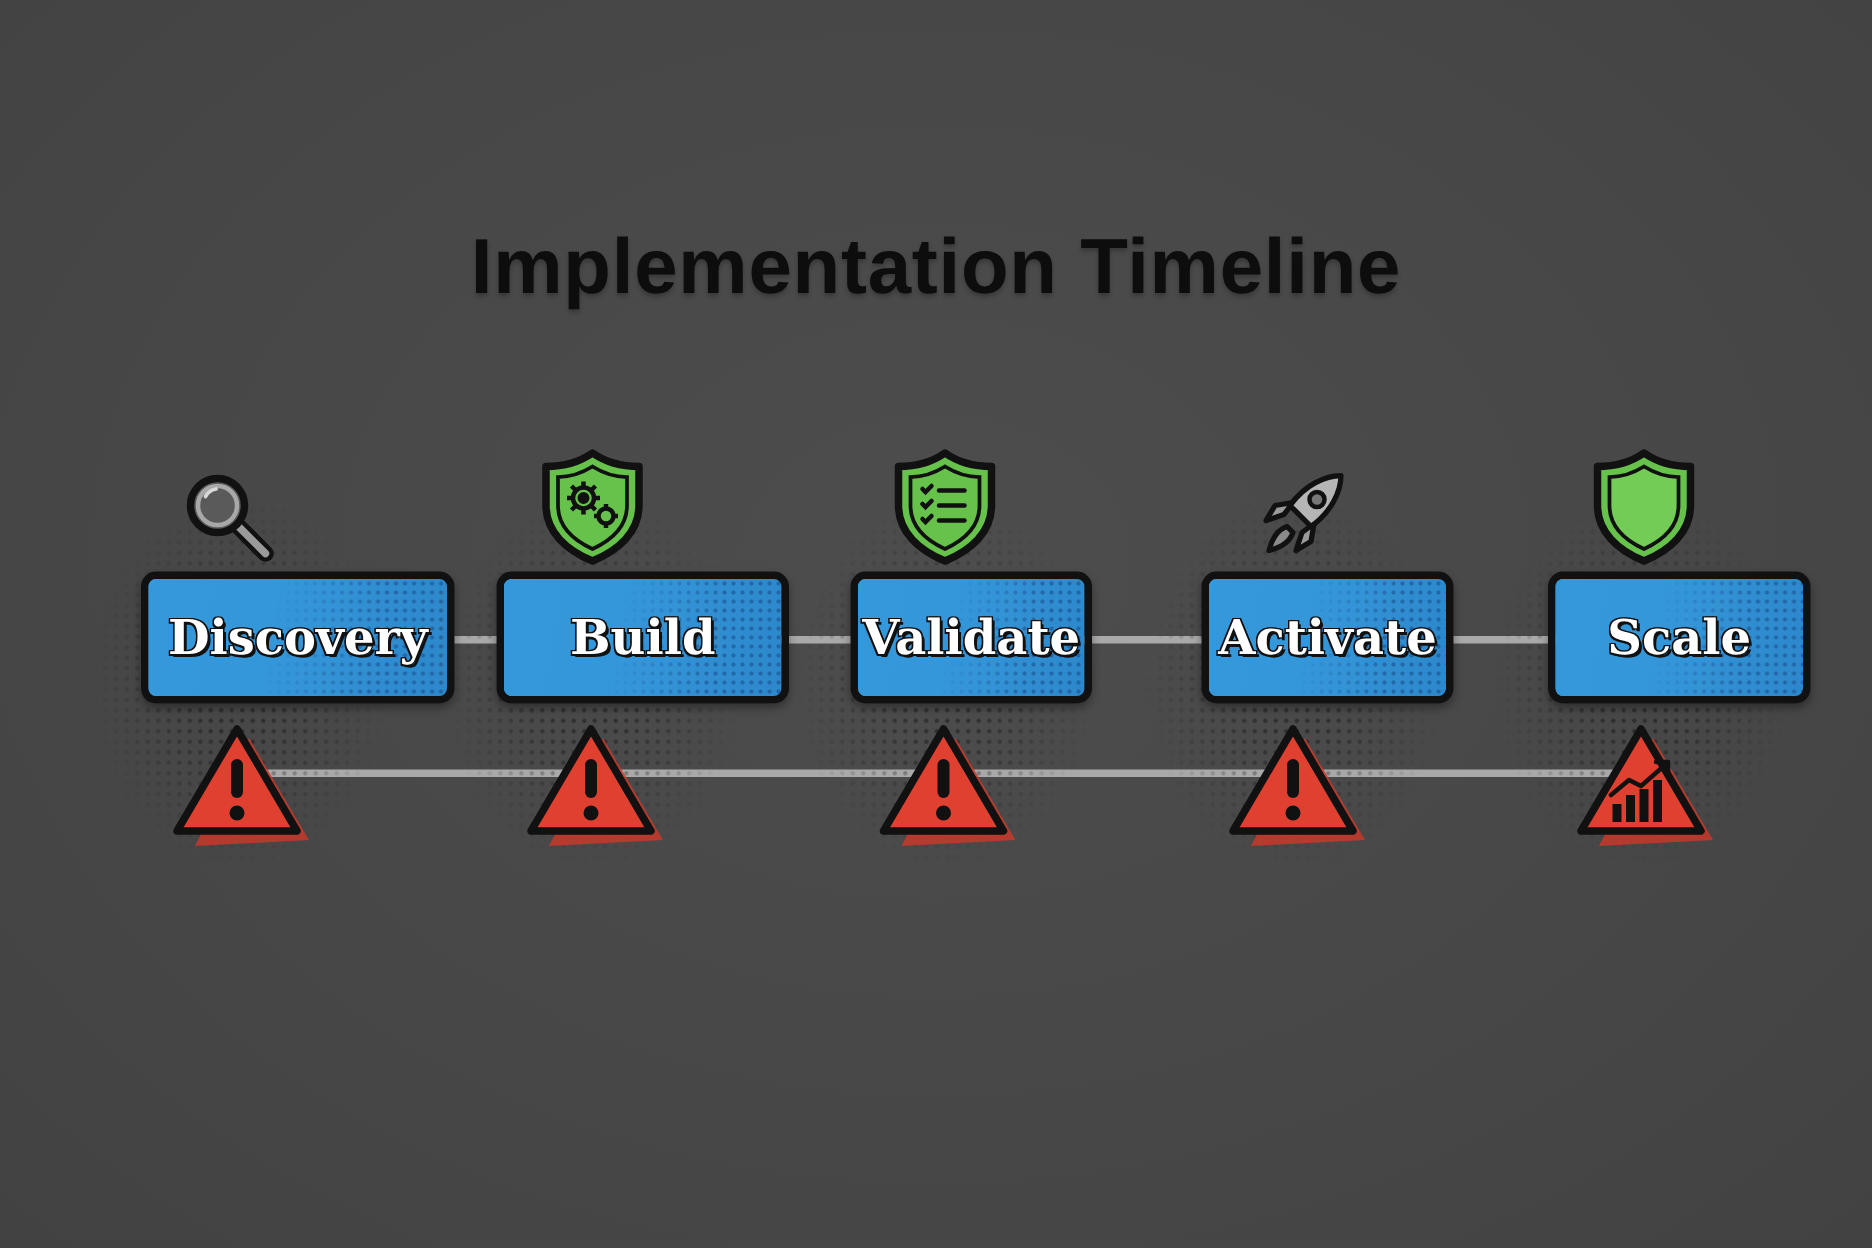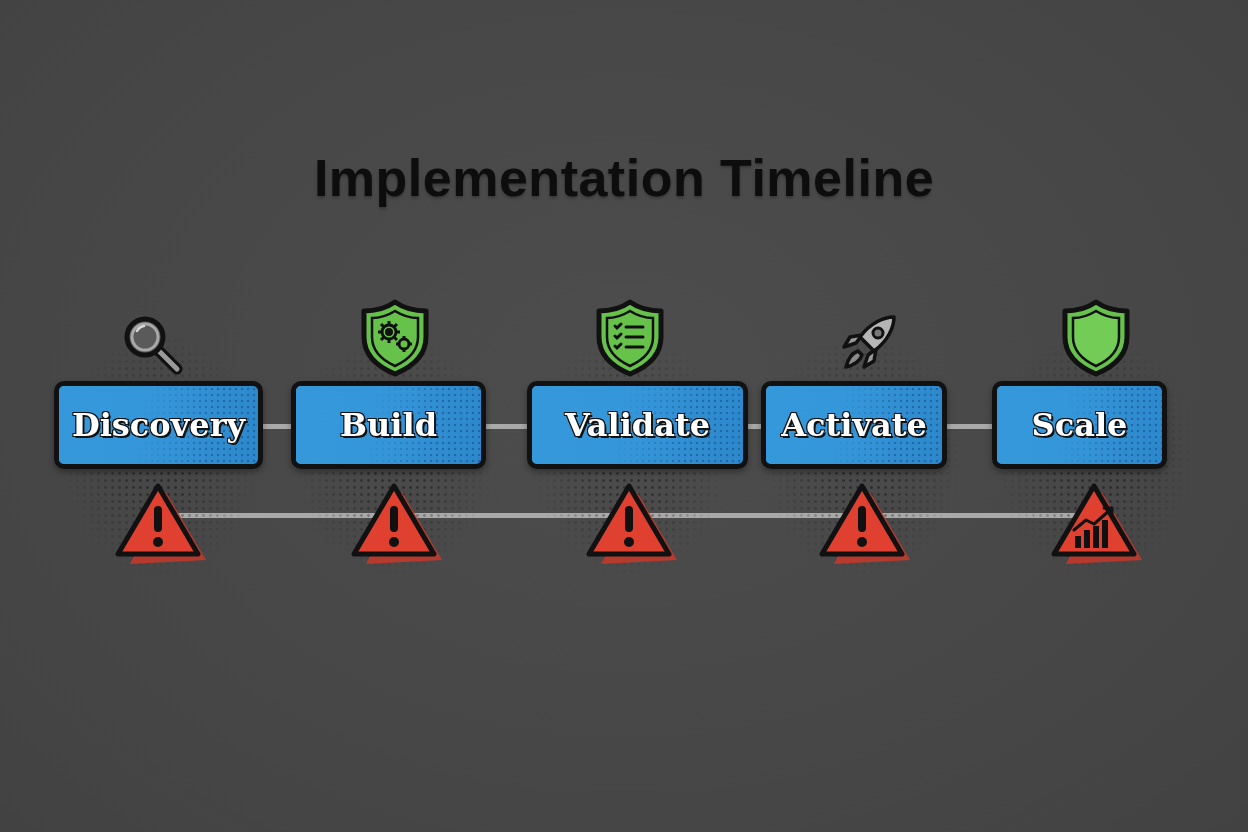--- a/index.html
+++ b/index.html
@@ -38,20 +38,21 @@
     position: absolute; top: 381px; height: 88px;
     box-sizing: border-box;
     border: 5px solid #111;
     border-radius: 10px;
     background:
       radial-gradient(rgba(20,60,120,0.45) 1.2px, transparent 1.6px) 0 0 / 6px 6px,
       linear-gradient(100deg, #3596d8 0%, #3393d6 45%, #2c88cb 100%);
     display: flex; align-items: center; justify-content: center;
     box-shadow: 0 3px 6px rgba(0,0,0,0.35);
     cursor: pointer;
+    margin-left: 40px;
   }
   .stage-box::before {
     content: ""; position: absolute; inset: 0; border-radius: 5px;
     background: linear-gradient(100deg, #3598da 0%, #3497d9 40%, rgba(52,150,216,0) 75%);
   }
   .stage-label {
     position: relative;
     font-family: "DejaVu Serif", serif;
     font-weight: bold;
     font-size: 32px;
@@ -136,24 +137,24 @@
     <path d="M35 12 C43 17 51 19 58 19 L58 38 C58 52 48 61 35 67 C22 61 12 52 12 38 L12 19 C19 19 27 17 35 12 Z" fill="#72cc55" stroke="#111" stroke-width="2.5"></path>
   </svg>
 </div>
 
 <div class="stage-box" style="left:54px;width:209px;">
   <span class="stage-label">Discovery</span>
 </div>
 <div class="stage-box" style="left:291px;width:195px;">
   <span class="stage-label">Build</span>
 </div>
-<div class="stage-box" style="left:527px;width:221px;">
+<div class="stage-box" style="left:527px;width:161px;">
   <span class="stage-label">Validate</span>
 </div>
-<div class="stage-box" style="left:761px;width:186px;">
+<div class="stage-box" style="left:761px;width:168px;">
   <span class="stage-label">Activate</span>
 </div>
 <div class="stage-box" style="left:992px;width:175px;">
   <span class="stage-label">Scale</span>
 </div>
 
 <div class="tri-wrap" style="left:114px;">
   <svg width="96" height="88" viewBox="0 0 96 88">
     <path d="M52 12 L92 80 L16 84 Z" fill="#c8382a" opacity="0.85"></path>
     <path d="M44 6 L84 74 L4 74 Z" fill="#e0402f" stroke="#111" stroke-width="5" stroke-linejoin="round"></path>

